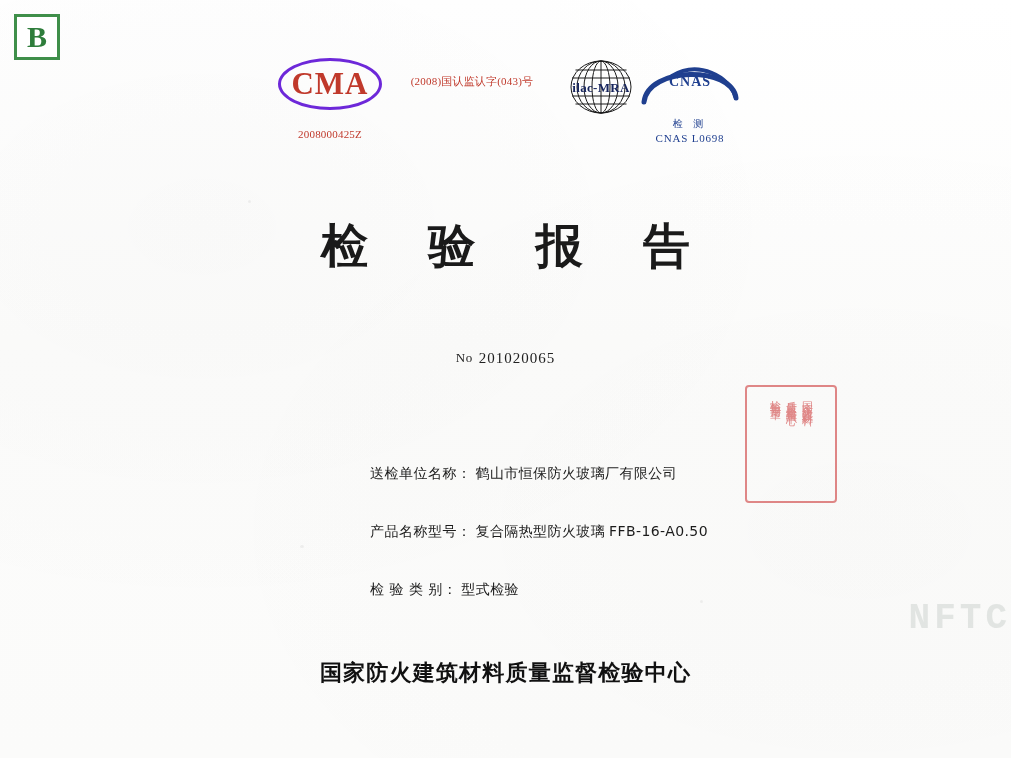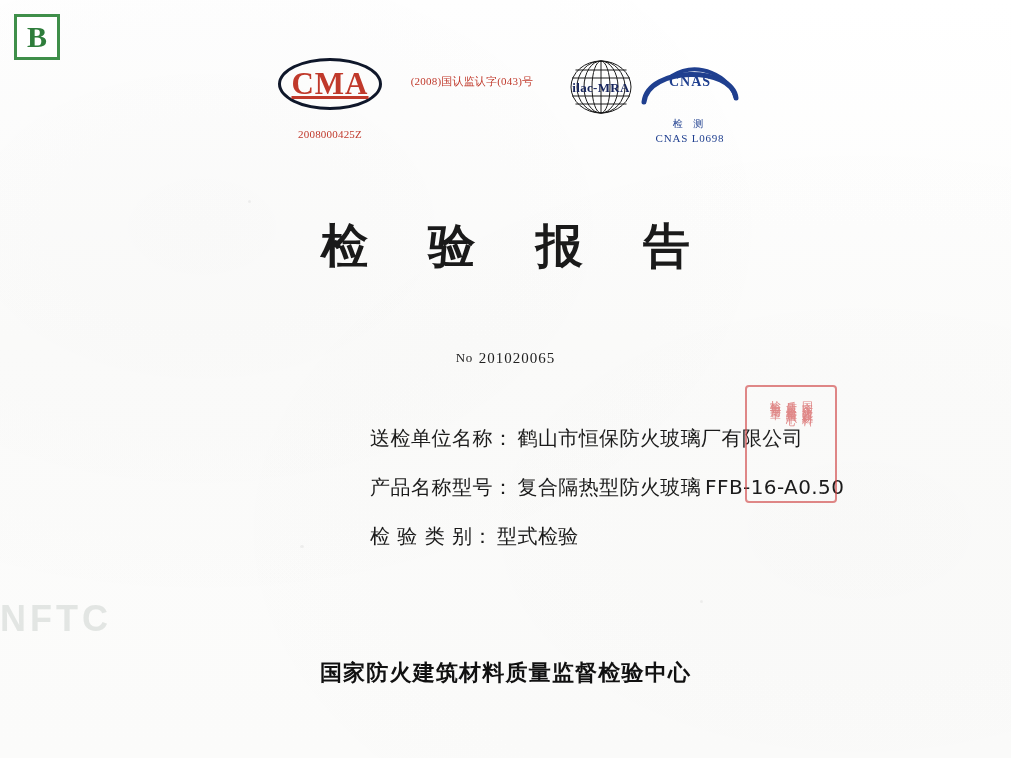--- a/index.html
+++ b/index.html
@@ -81,32 +81,31 @@
     white-space: nowrap;
     letter-spacing: 0.2px;
   }
 
   
   #mark-cma { left: 0px; top: 0px; width: 110px; }
   #mark-cma .glyph {
     width: 104px;
     height: 52px;
     margin: 0 auto;
-    border: 3px solid #0f172a;
+    border: 3px solid #6d28d9;
     border-radius: 50% / 50%;
     box-sizing: border-box;
     display: flex;
     align-items: center;
     justify-content: center;
     font-family: "Liberation Serif", serif;
     font-weight: bold;
     font-size: 31px;
     color: #c0392b;
     letter-spacing: 1px;
-    text-decoration: underline;
   }
   #mark-cma .mark-caption { margin-top: 18px; }
 
   
   #mark-cal { left: 122px; top: 0px; width: 150px; }
   #mark-cal .glyph {
     width: 92px;
     height: 54px;
     margin: 0 auto;
     border: 3px solid #c0392b;
@@ -227,43 +226,44 @@
     font-weight: bold;
     font-size: 40px;
     color: rgba(190, 190, 190, 0.55);
     letter-spacing: 1px;
     pointer-events: none;
   }
   #watermark-2 {
     position: absolute;
     left: 0; right: 0;
     top: 598px;
-    text-align: left;
-    font-family: Liberation Sans, sans-serif;
+    text-align: right;
+    font-family: Liberation Mono, monospace;
     font-weight: bold;
     font-size: 36px;
     color: rgba(205, 212, 208, 0.55);
     letter-spacing: 4px;
     pointer-events: none;
   }
 
   
   #fields {
     position: absolute;
     left: 370px;
     top: 425px;
     width: 470px;
   }
   .field-row {
     display: flex;
     align-items: baseline;
     margin-bottom: 22px;
     font-family: "DejaVu Sans", sans-serif;
-    font-size: 20px;
+    font-size: 14px;
     color: #1b1b1b;
+    margin-top: 40px;
   }
   .field-label {
     white-space: nowrap;
     letter-spacing: 0.5px;
   }
   .field-value {
     margin-left: 4px;
     white-space: nowrap;
     letter-spacing: 0.4px;
   }

